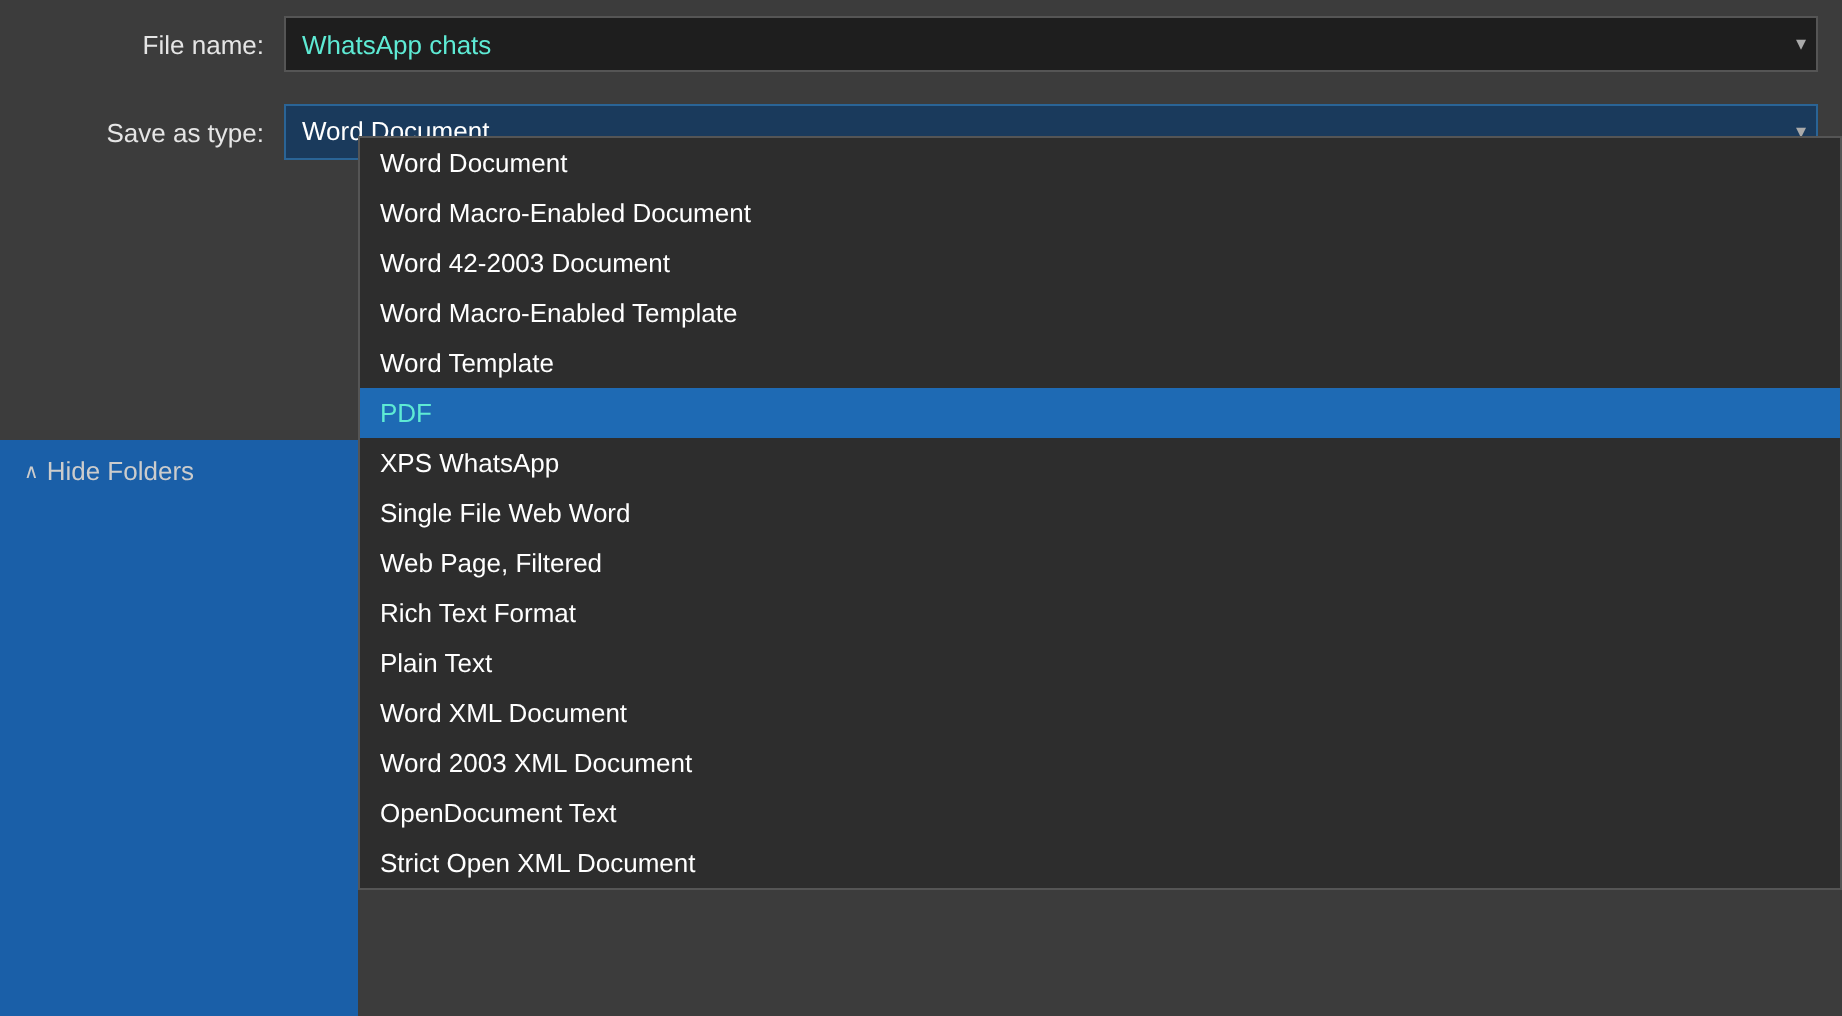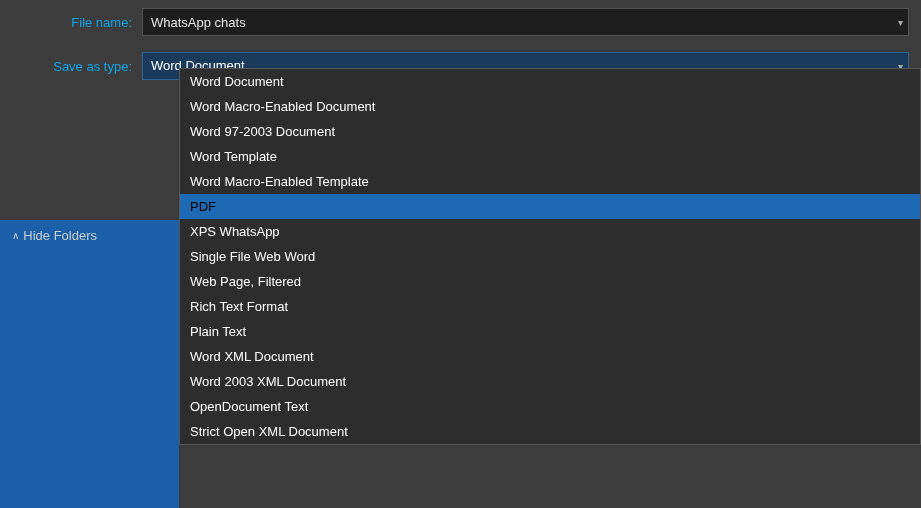--- a/index.html
+++ b/index.html
@@ -29,38 +29,38 @@
     }
 
     .form-row {
       display: flex;
       align-items: center;
       padding: 8px 12px;
       min-height: 40px;
     }
 
     .form-label {
-      color: #0ea5e9;
+      color: #e5e5e5;
       text-align: right;
       width: 130px;
       flex-shrink: 0;
       padding-right: 10px;
       font-size: 13px;
     }
 
     .form-control-wrapper {
       flex: 1;
       position: relative;
     }
 
     .text-input {
       width: 100%;
       background-color: #1e1e1e;
       border: 1px solid #555;
-      color: #e5e5e5;
+      color: #5eead4;
       padding: 5px 28px 5px 8px;
       font-size: 13px;
       outline: none;
       height: 28px;
     }
 
     .select-box {
       width: 100%;
       background-color: #1a3a5c;
       border: 1px solid #2a6496;
@@ -96,21 +96,21 @@
     .dropdown-item {
       padding: 5px 10px;
       color: #ffffff;
       font-size: 13px;
       cursor: pointer;
       white-space: nowrap;
     }
 
     .dropdown-item.selected {
       background-color: #1e6ab4;
-      color: #000000;
+      color: #5eead4;
     }
 
     .hide-folders-btn {
       display: flex;
       align-items: center;
       gap: 4px;
       color: #cccccc;
       cursor: pointer;
       font-size: 13px;
       background: none;
@@ -149,23 +149,23 @@
     <div class="form-control-wrapper">
       <div class="select-box">Word Document</div>
       <span class="dropdown-arrow">▾</span>
     </div>
   </div>
 
   <div class="dropdown-list">
 
   <div class="dropdown-item">Word Document</div>
       <div class="dropdown-item">Word Macro-Enabled Document</div>
-      <div class="dropdown-item">Word 97-2003 Document</div>
+      <div class="dropdown-item">Word 42-2003 Document</div>
+      <div class="dropdown-item">Word Macro-Enabled Template</div>
       <div class="dropdown-item">Word Template</div>
-      <div class="dropdown-item">Word Macro-Enabled Template</div>
       <div class="dropdown-item selected">PDF</div>
       <div class="dropdown-item">XPS WhatsApp</div>
       <div class="dropdown-item">Single File Web Word</div>
       <div class="dropdown-item">Web Page, Filtered</div>
       <div class="dropdown-item">Rich Text Format</div>
       <div class="dropdown-item">Plain Text</div>
       <div class="dropdown-item">Word XML Document</div>
       <div class="dropdown-item">Word 2003 XML Document</div>
       <div class="dropdown-item">OpenDocument Text</div>
       <div class="dropdown-item">Strict Open XML Document</div>

